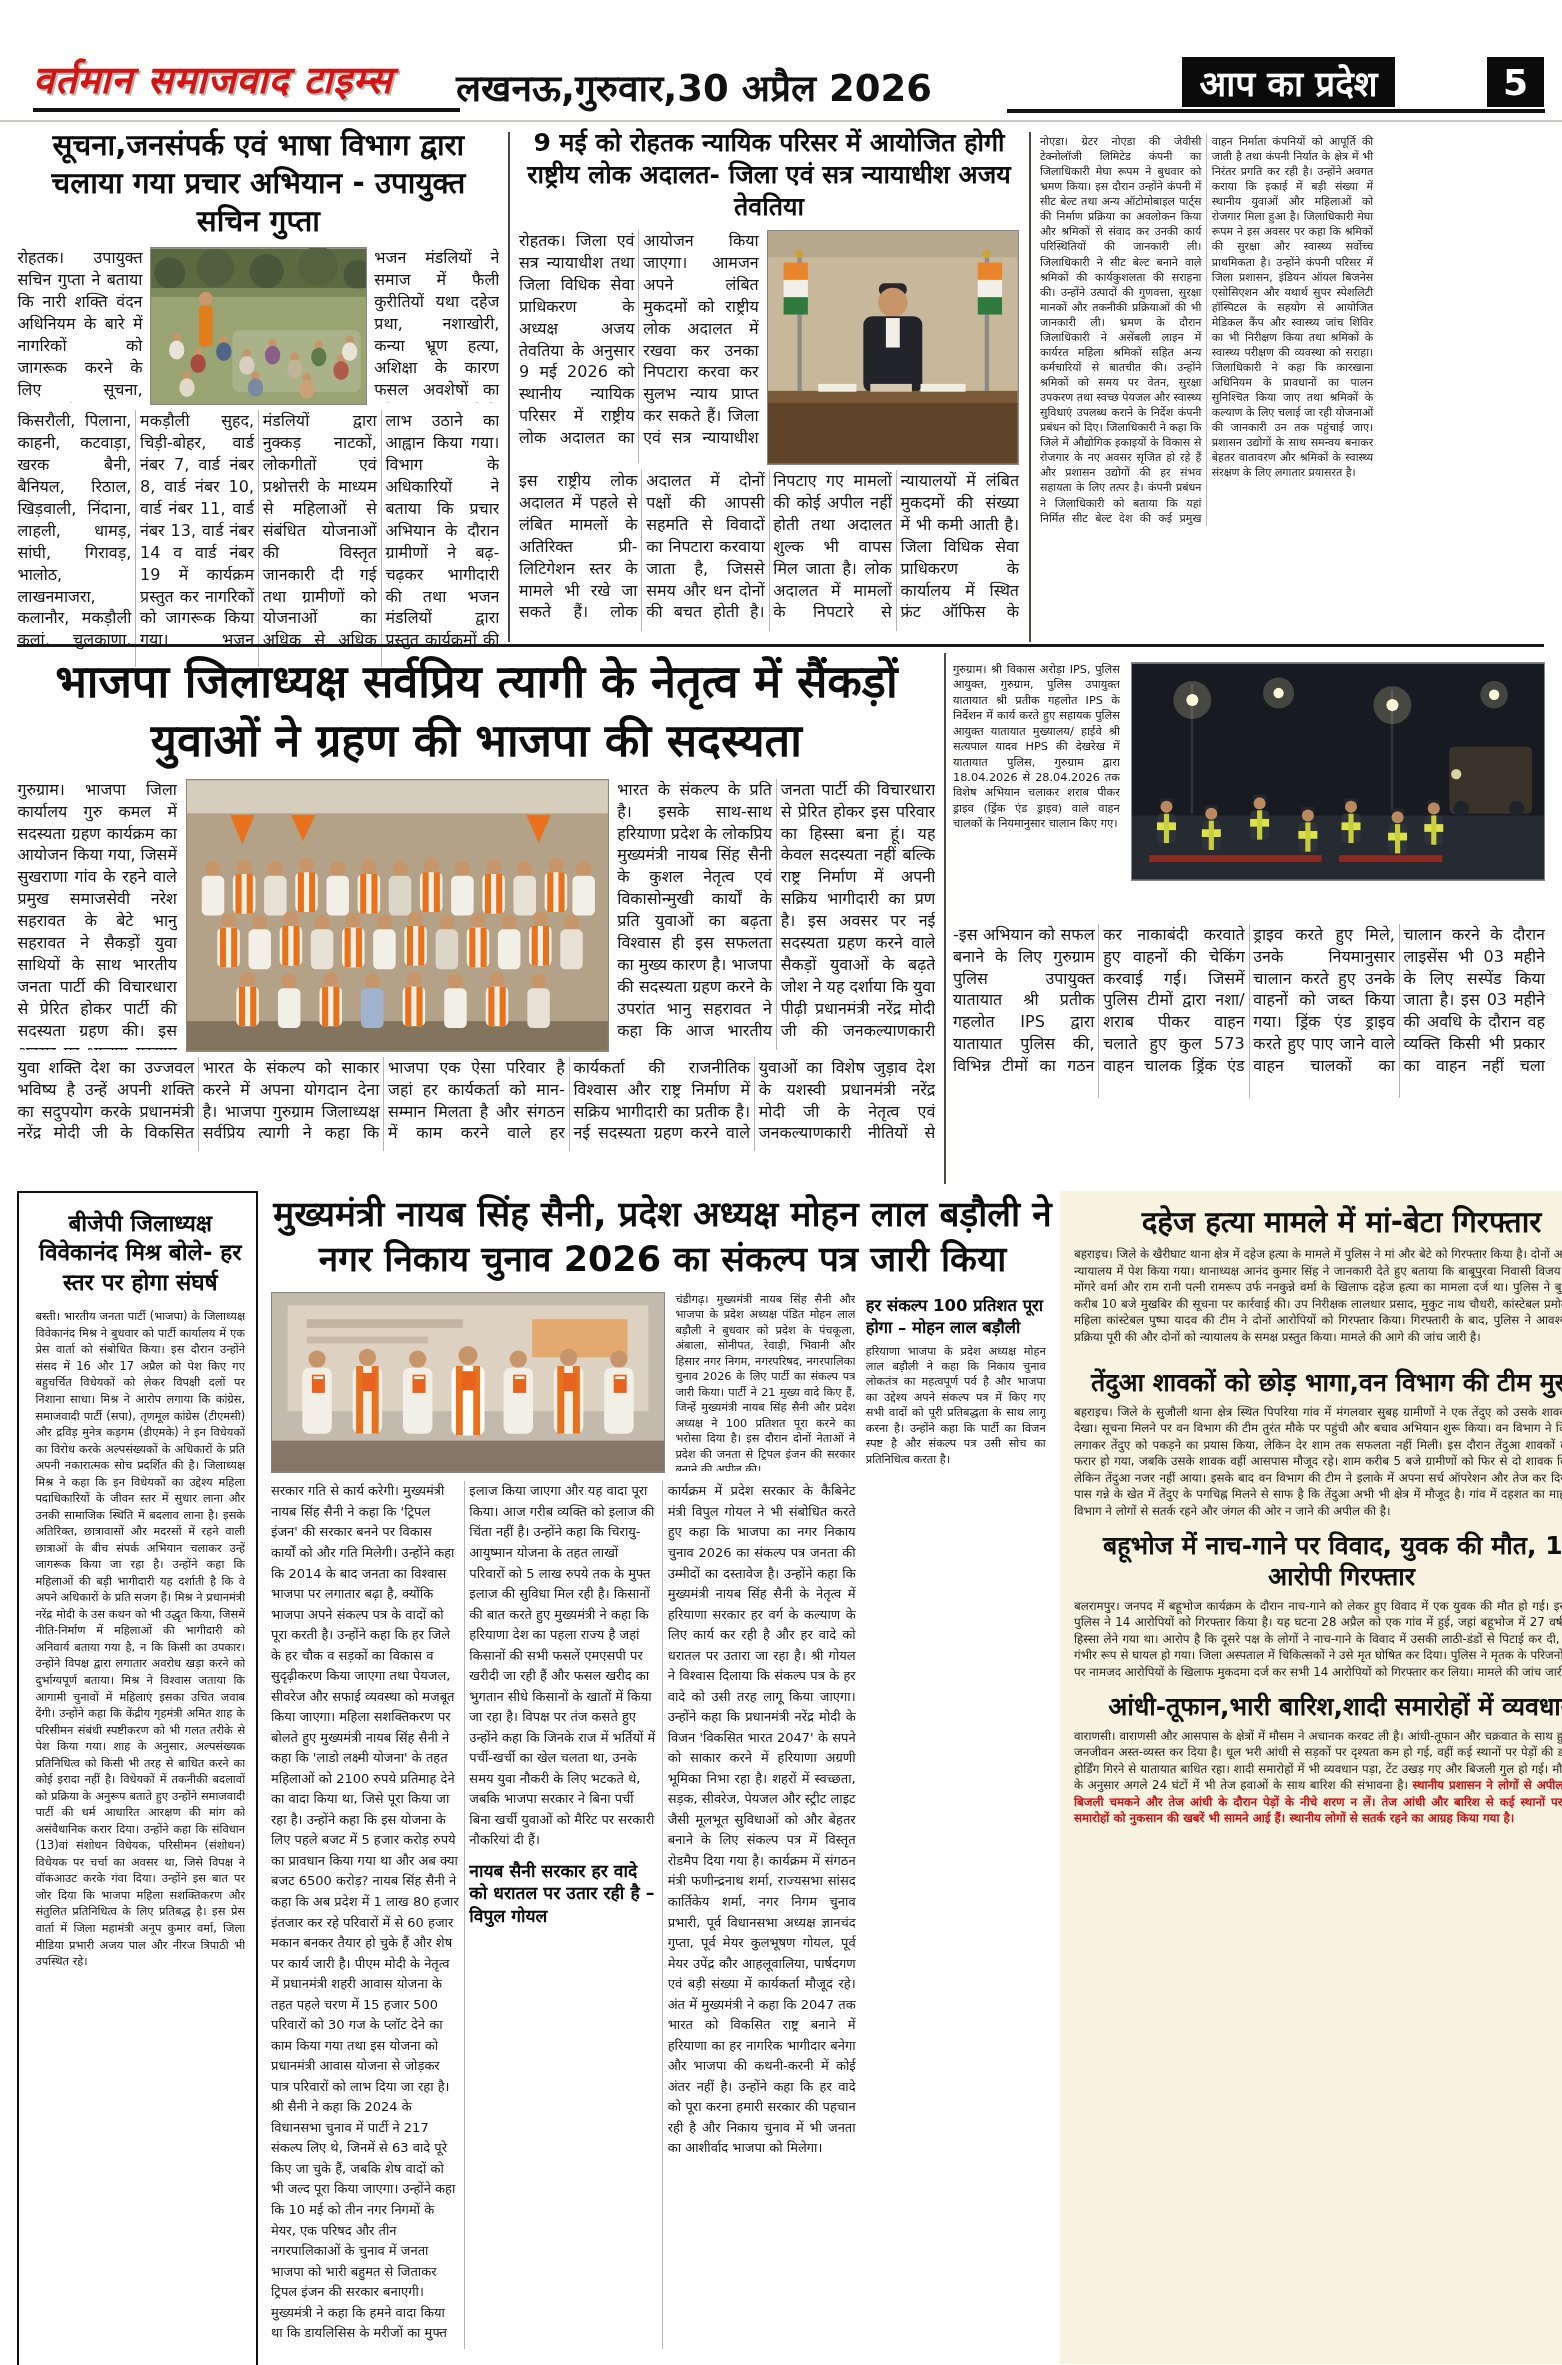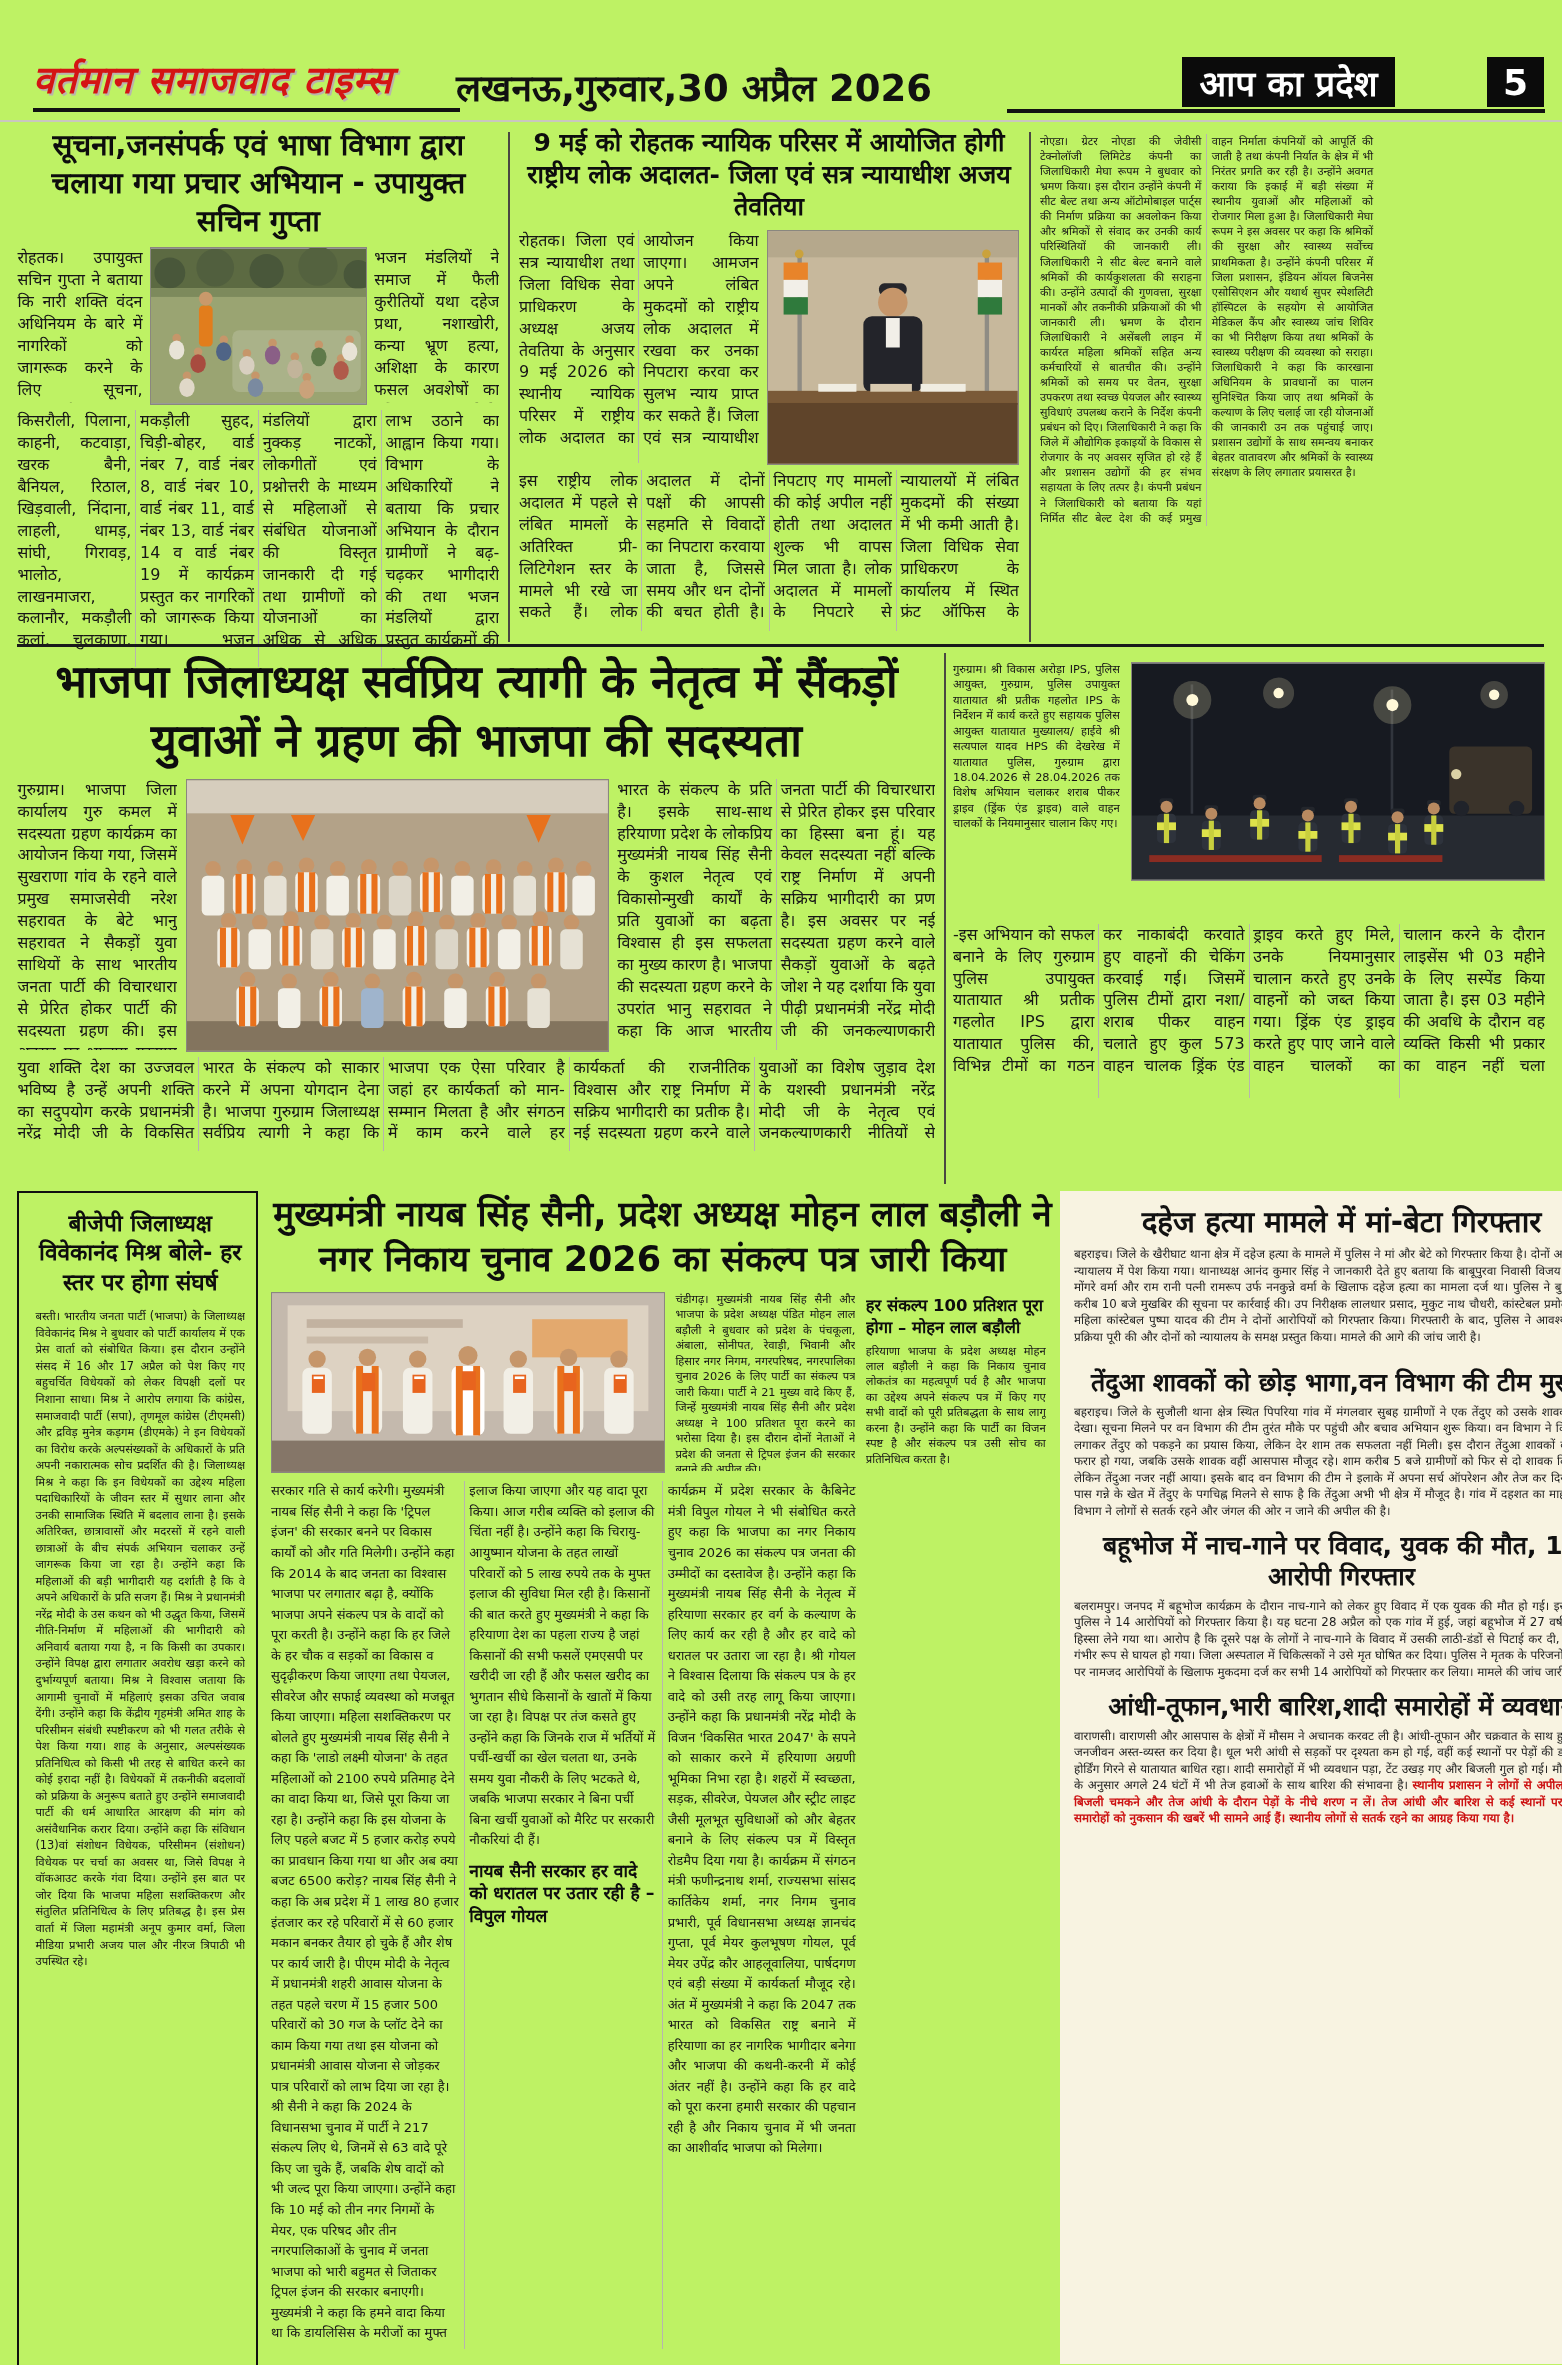--- a/index.html
+++ b/index.html
@@ -1,16 +1,16 @@
 <!DOCTYPE html>
 <html style="font-size:14px"><head>
 <meta charset="utf-8">
 <style>
   html,body{margin:0;padding:0;background:#e8e7e2;}
-  .page{position:relative;width:1562px;height:2366px;background:#bef264;margin:0 auto;
+  .page{position:relative;width:1562px;height:2366px;background:#ffffff;margin:0 auto;
         font-family:"DejaVu Sans","Liberation Sans",sans-serif;color:#161616;overflow:hidden;}
   
   .masthead-title{position:absolute;left:33px;top:52px;width:434px;font-size:38px;font-weight:bold;
         font-style:italic;color:#d41414;text-shadow:1.7px 1.7px 0 #b9b4ac;letter-spacing:0.9px;}
   .masthead-underline{position:absolute;left:33px;top:108px;width:427px;height:3.5px;background:#121212;}
   .header-rule{position:absolute;left:0;top:120px;width:1562px;height:1.7px;background:#c9c7c0;}
   .dateline{position:absolute;left:451px;top:61px;width:486px;text-align:center;font-size:37px;font-weight:bold;color:#111;}
   .section-box{position:absolute;left:1182px;top:57px;height:50px;background:#0b0b0b;color:#fff;
         font-size:35px;font-weight:bold;display:flex;align-items:center;padding:0 17.4px;}
   .pagenum-box{position:absolute;left:1487px;top:57px;width:57px;height:50px;background:#0b0b0b;color:#fff;

